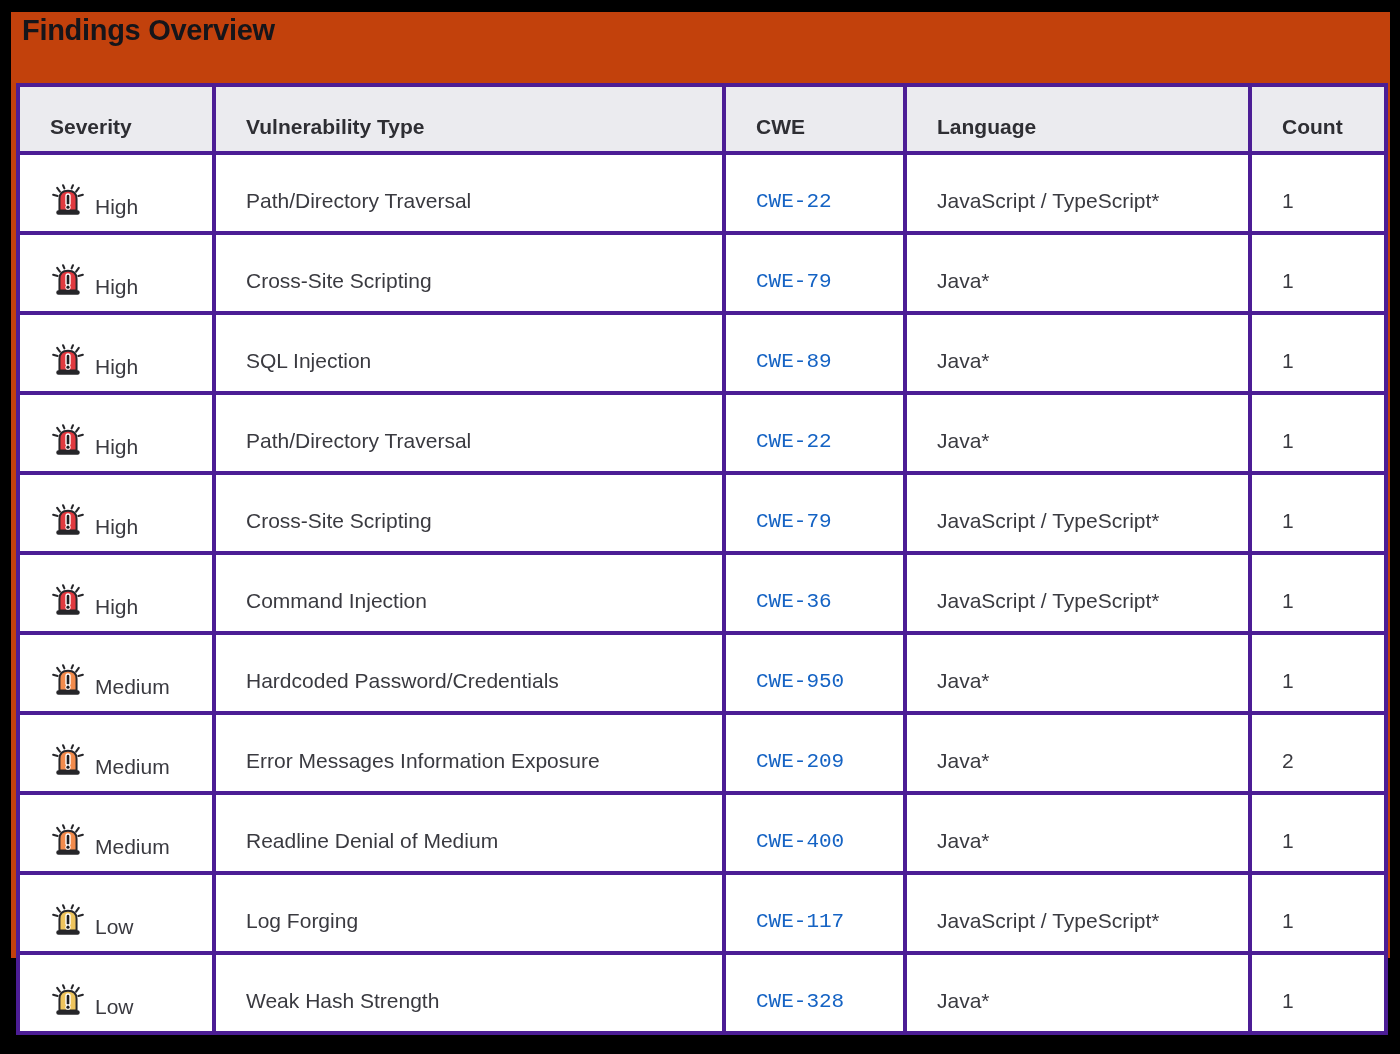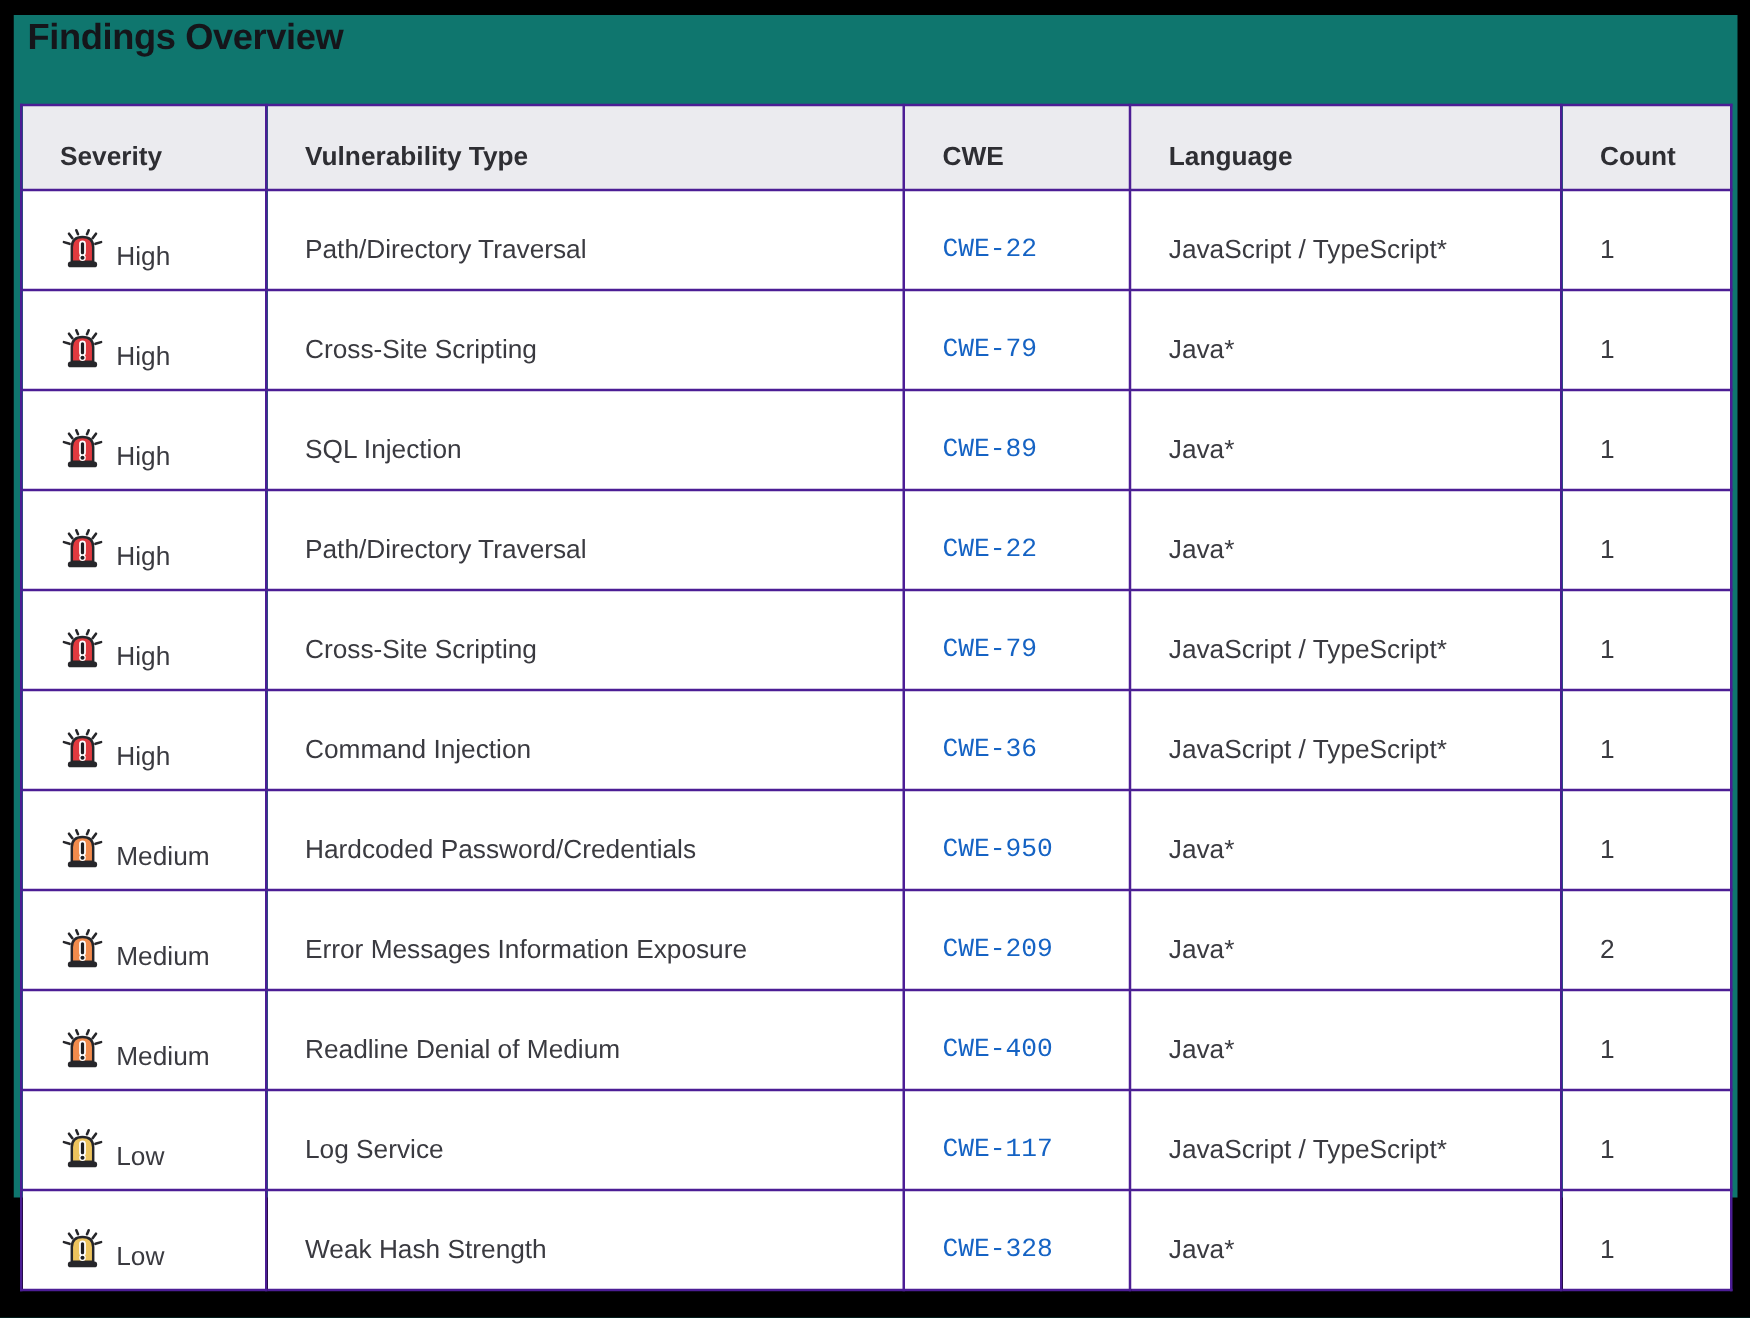--- a/index.html
+++ b/index.html
@@ -14,21 +14,21 @@
     height: 1054px;
     background: #000;
     overflow: hidden;
   }
   .page {
     position: absolute;
     left: 11px;
     top: 12px;
     width: 1379px;
     height: 946px;
-    background: #0f766e;
+    background: #c2410c;
   }
   .title {
     position: absolute;
     left: 11px;
     top: 2px;
     margin: 0;
     font-size: 29px;
     font-weight: 700;
     color: #15151a;
     letter-spacing: -0.3px;
@@ -36,21 +36,21 @@
   table.findings {
     position: absolute;
     left: 5px;
     top: 71px;
     width: 1368px;
     border-collapse: collapse;
     table-layout: fixed;
   }
   table.findings th,
   table.findings td {
-    border: 2px solid #4c1d95;
+    border: 4px solid #4c1d95;
     padding: 15px 12px 0 30px;
     text-align: left;
     vertical-align: middle;
     overflow: hidden;
     white-space: nowrap;
   }
   thead tr { height: 68px; }
   thead th {
     background: var(--header-bg, #ebebef);
     font-size: 21px;
@@ -417,21 +417,21 @@
           <rect class="base" x="7" y="30.2" width="26" height="5.2" rx="2.4"></rect>
           <line class="exc-halo" x1="20" y1="14.5" x2="20" y2="22.5"></line>
           <line class="exc" x1="20" y1="14.5" x2="20" y2="22.5"></line>
           <circle class="exc-dot-halo" cx="20" cy="26.9" r="2.9"></circle>
           <circle class="exc-dot" cx="20" cy="26.9" r="1.8"></circle>
         </svg>
         <span class="sev-label">Low</span>
       </span>
     </td>
     <td>
-      <span class="vuln">Log Service</span>
+      <span class="vuln">Log Forging</span>
     </td>
     <td>
       <a class="cwe-link" href="#">CWE-117</a>
     </td>
     <td class="lang">JavaScript / TypeScript*</td>
     <td class="count">1</td>
   </tr>
           <tr class="row">
     <td class="severity-cell">
       <span class="sev-wrap">

